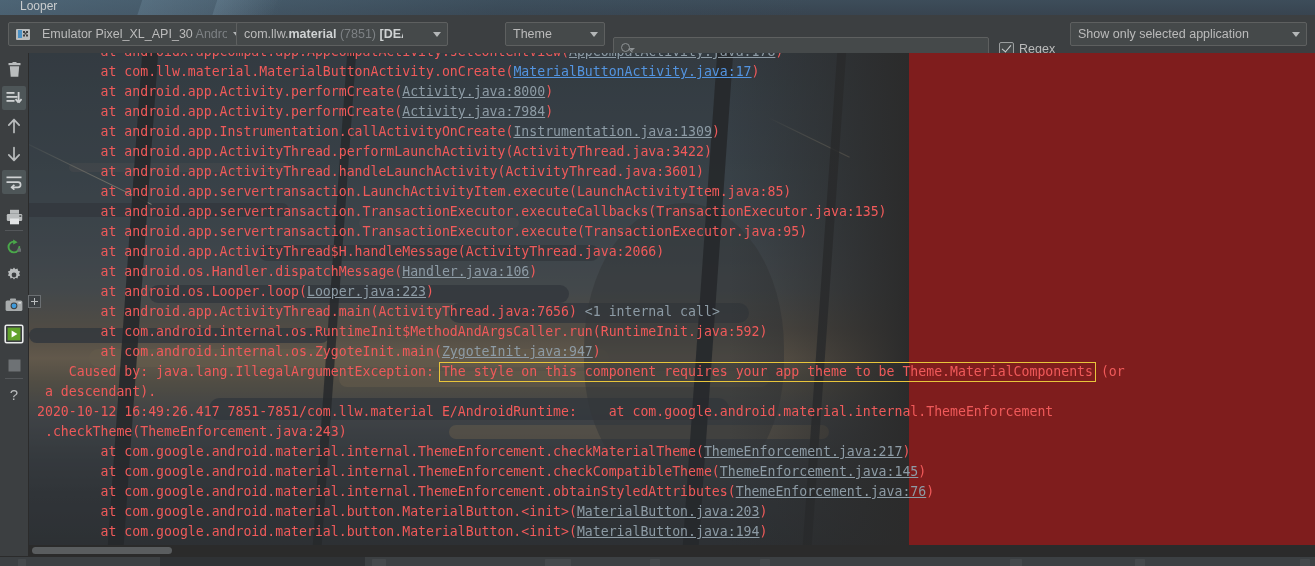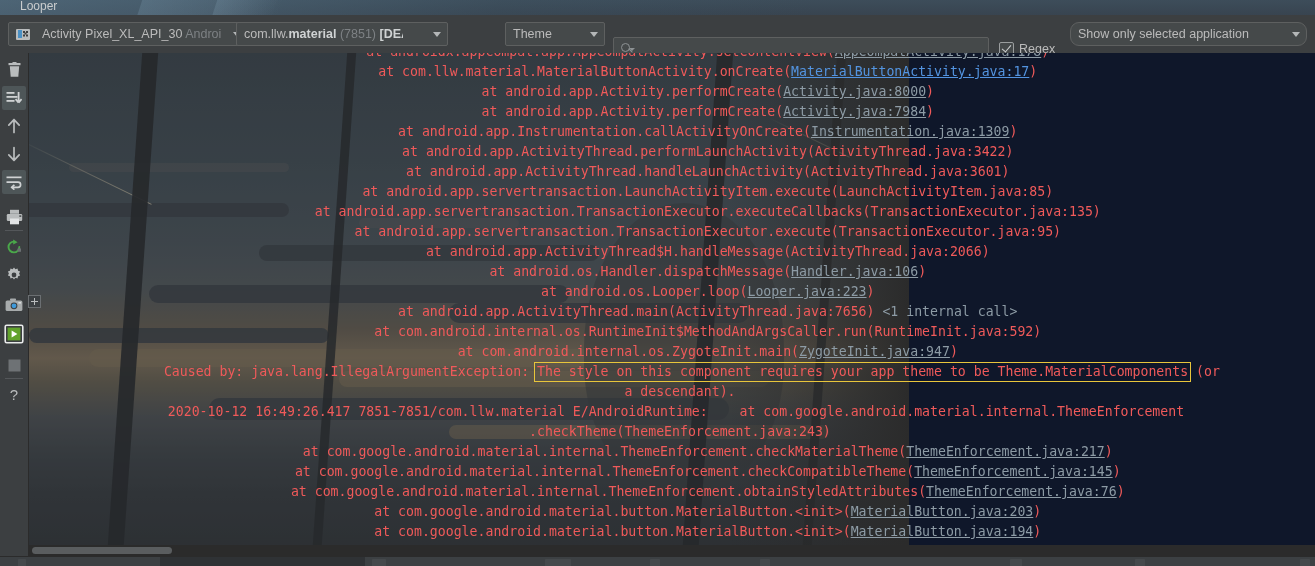--- a/index.html
+++ b/index.html
@@ -118,21 +118,21 @@
     width:13px;height:13px;border:1px solid #9a9d9e;border-radius:2px;background:#45494a;
     position:relative;margin-right:5px;
   }
   .cbox::after{
     content:"";position:absolute;left:3.5px;top:0.5px;width:4px;height:8px;
     border-right:1.6px solid #cfd2d3;border-bottom:1.6px solid #cfd2d3;
     transform:rotate(40deg);
   }
   .regex-label{font-size:12.5px;color:#bbbbbb;}
 
-  #filter-combo{left:1070px;width:237px;border-radius:9px;}
+  #filter-combo{left:1070px;width:237px;}
 
   
   .gutter{
     position:absolute;left:0;top:53px;width:28px;height:513px;
     background:#3c3f41;
     border-right:1px solid #2b2b2b;
   }
   .gbtn{
     position:absolute;left:2px;width:24px;height:24px;
     display:flex;align-items:center;justify-content:center;
@@ -140,23 +140,22 @@
   }
   .gbtn.sel{background:#4e5658;}
   .gbtn.greenbox{background:#3c3f41;}
   .gsep{position:absolute;left:5px;width:18px;height:1px;background:#54575a;}
 
   svg{display:block;}
 
   
   .logview{
     position:absolute;left:29px;top:53px;width:1286px;height:492px;
-    background:#0f172a;
+    background:#7f1d1d;
     overflow:hidden;
-    text-align:center;
   }
   
   .wall{position:absolute;left:0;top:0;width:880px;height:492px;overflow:hidden;opacity:1;}
   .wall .sky{
     position:absolute;inset:0;
     background:linear-gradient(180deg,
       #3a4752 0%,
       #41505b 22%,
       #4a5761 38%,
       #555e63 48%,
@@ -244,21 +243,21 @@
     <div class="tb-grad"></div>
     <div class="tb-streak"></div>
     <div class="tb-streak2"></div>
     <div class="tab-label">Looper</div>
   </div>
 
   <div class="toolbar">
 
     <div class="combo" id="device-combo">
       <span class="dev-icon"></span>
-      <span class="cb-text"><span>Activity Pixel_XL_API_30</span> <span class="dim">Androi</span></span>
+      <span class="cb-text"><span>Emulator Pixel_XL_API_30</span> <span class="dim">Androi</span></span>
       <span class="arrow">
           <span class="arrow-glyph"></span>
         </span>
     </div>
 
     <div class="combo" id="process-combo">
       <span class="cb-text"><span>com.llw.</span><span class="bold">material</span> <span class="dim">(7851)</span> <span class="bold">[DEAD]</span></span>
       <span class="arrow">
           <span class="arrow-glyph"></span>
         </span>

